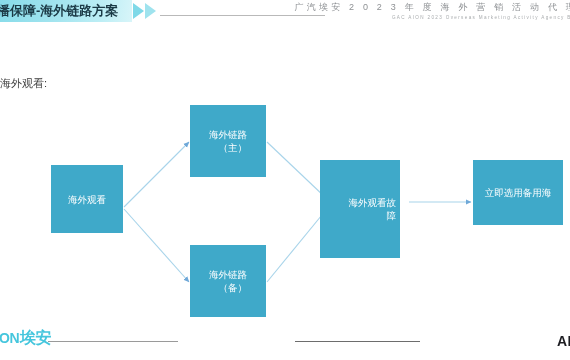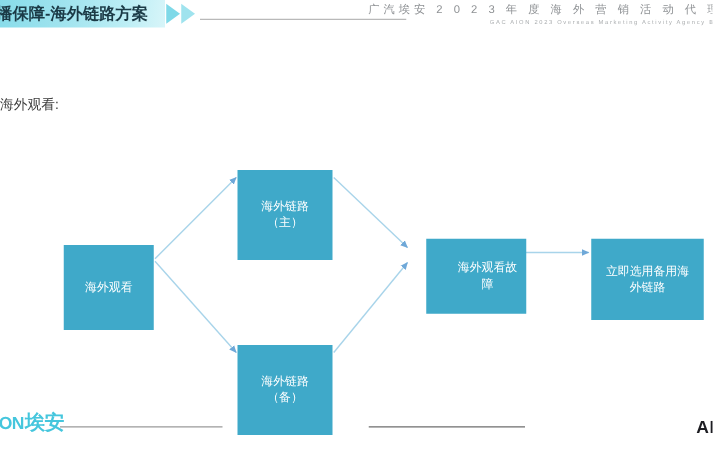--- a/index.html
+++ b/index.html
@@ -102,31 +102,30 @@
   }
   .node {
     position: absolute;
     background: #3fa9c9;
     color: #ffffff;
     font-size: 9.5px;
     line-height: 13px;
     display: flex;
     align-items: center;
     justify-content: center;
-    text-align: center;
+    text-align: right;
     box-sizing: border-box;
     padding: 2px 4px;
-    margin-top: 31px;
   }
   .node span { display: block; }
 
   #node-1 { left: 51px;  top: 165px; width: 72px;  height: 68px; }
   #node-2 { left: 190px; top: 105px; width: 76px;  height: 72px; }
   #node-3 { left: 190px; top: 245px; width: 76px;  height: 72px; }
-  #node-4 { left: 341px; top: 160px; width: 80px;  height: 60px; padding-left: 22px; }
+  #node-4 { left: 320px; top: 160px; width: 80px;  height: 98px; padding-left: 22px; }
   #node-5 { left: 473px; top: 160px; width: 90px;  height: 65px; }
 
   .conn-svg {
     position: absolute;
     left: 0; top: 0;
     width: 570px;
     height: 360px;
     pointer-events: none;
   }
 
@@ -234,21 +233,20 @@
   <div class="node" id="node-4">
     <div>
       <span>海外观看故障</span>
       <span></span>
     </div>
   </div>
 
   <div class="node" id="node-5">
     <div>
       <span>立即选用备用海</span>
-      <span>外链路</span>
     </div>
   </div>
 </div>
 
 <div class="footer">
   <div class="logo-left">
     <span>AION</span><span class="cn">埃安</span>
   </div>
   <div class="footer-rule-l"></div>
   <div class="footer-rule-r"></div>

